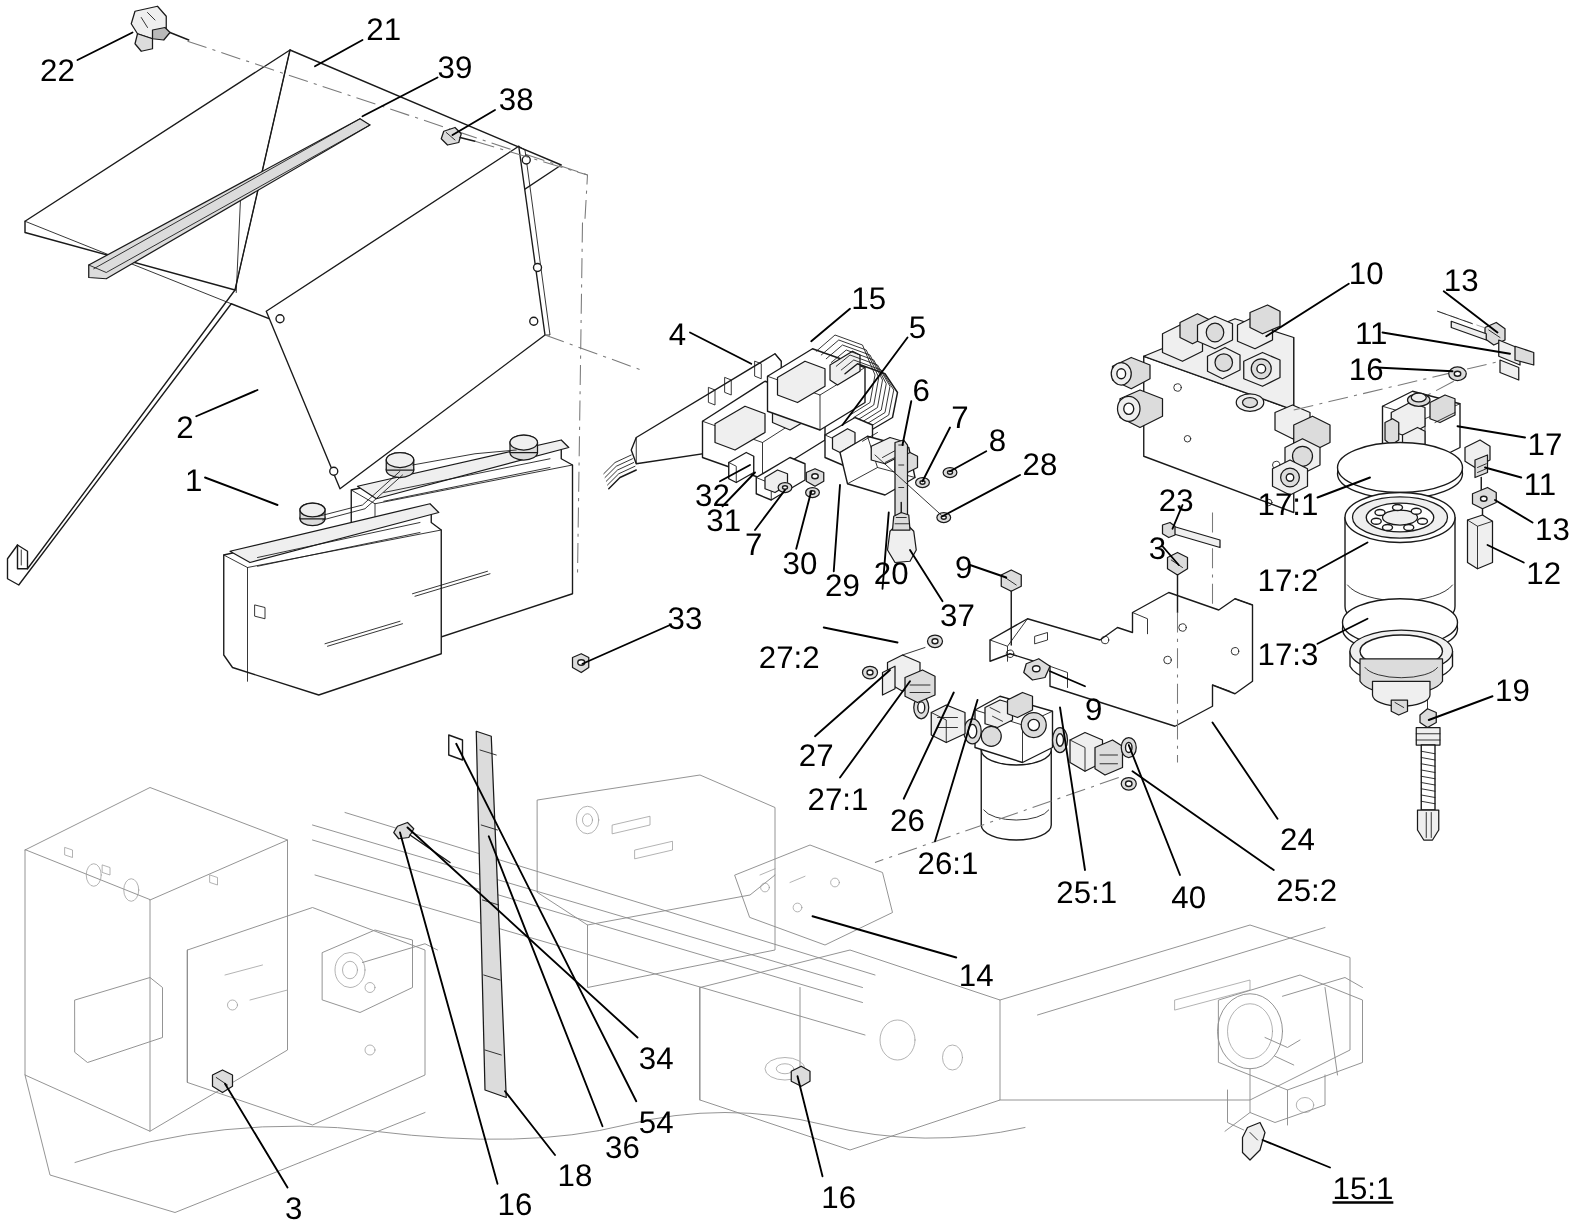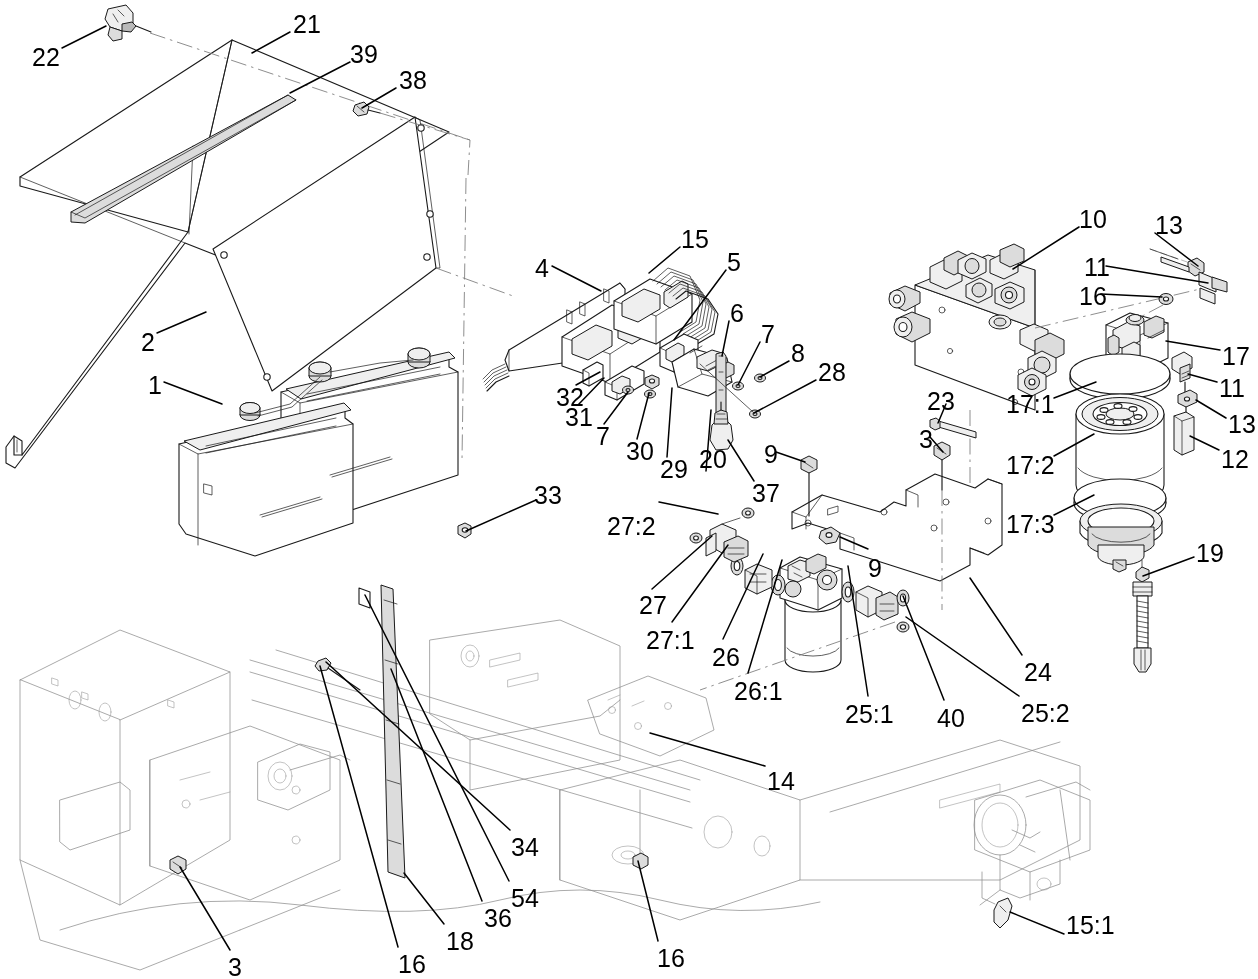--- a/index.html
+++ b/index.html
@@ -599,15 +599,15 @@
       <div class="callout" style="left: 937px; top: 706px;">40</div>
       <div class="callout" style="left: 1021px; top: 701px;">25:2</div>
       <div class="callout" style="left: 767px; top: 769px;">14</div>
       <div class="callout" style="left: 511px; top: 835px;">34</div>
       <div class="callout" style="left: 511px; top: 886px;">54</div>
       <div class="callout" style="left: 484px; top: 906px;">36</div>
       <div class="callout" style="left: 446px; top: 929px;">18</div>
       <div class="callout" style="left: 398px; top: 952px;">16</div>
       <div class="callout" style="left: 228px; top: 955px;">3</div>
       <div class="callout" style="left: 657px; top: 946px;">16</div>
-      <div class="callout" style="left: 1066px; top: 913px;">15:1</div>
+      <div class="callout" style="left: 1066px; top: 939px; text-decoration: underline;">15:1</div>
     </div>
 </div>
 
 </body></html>

